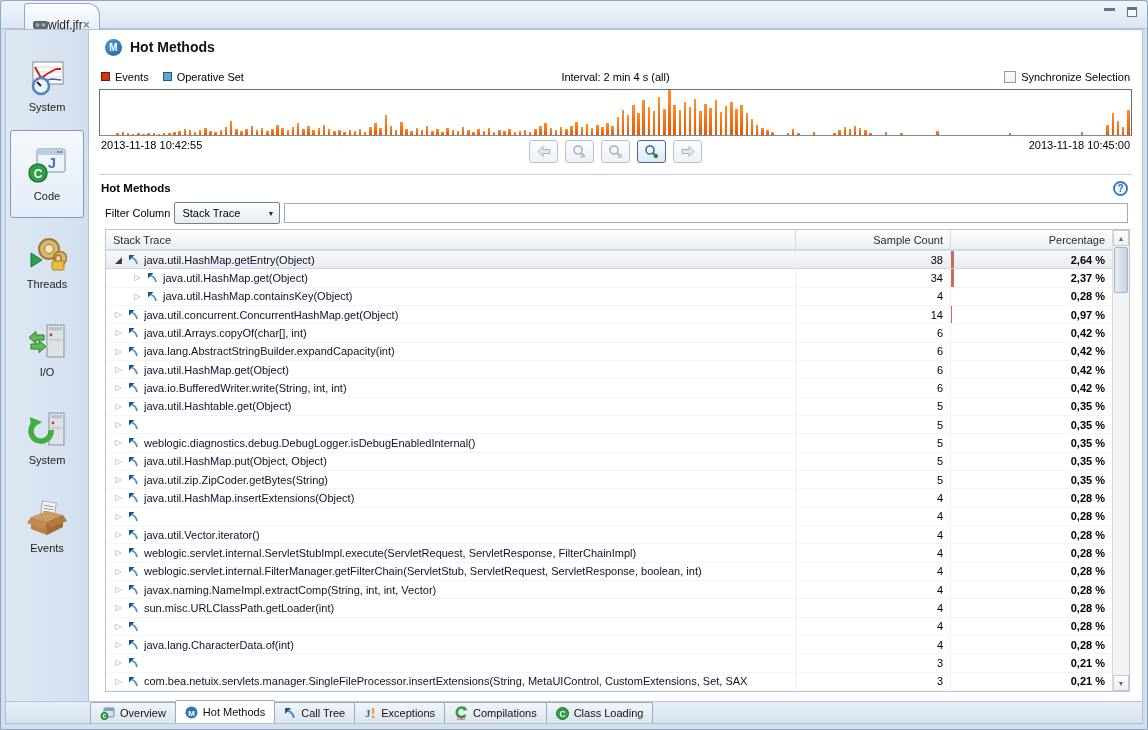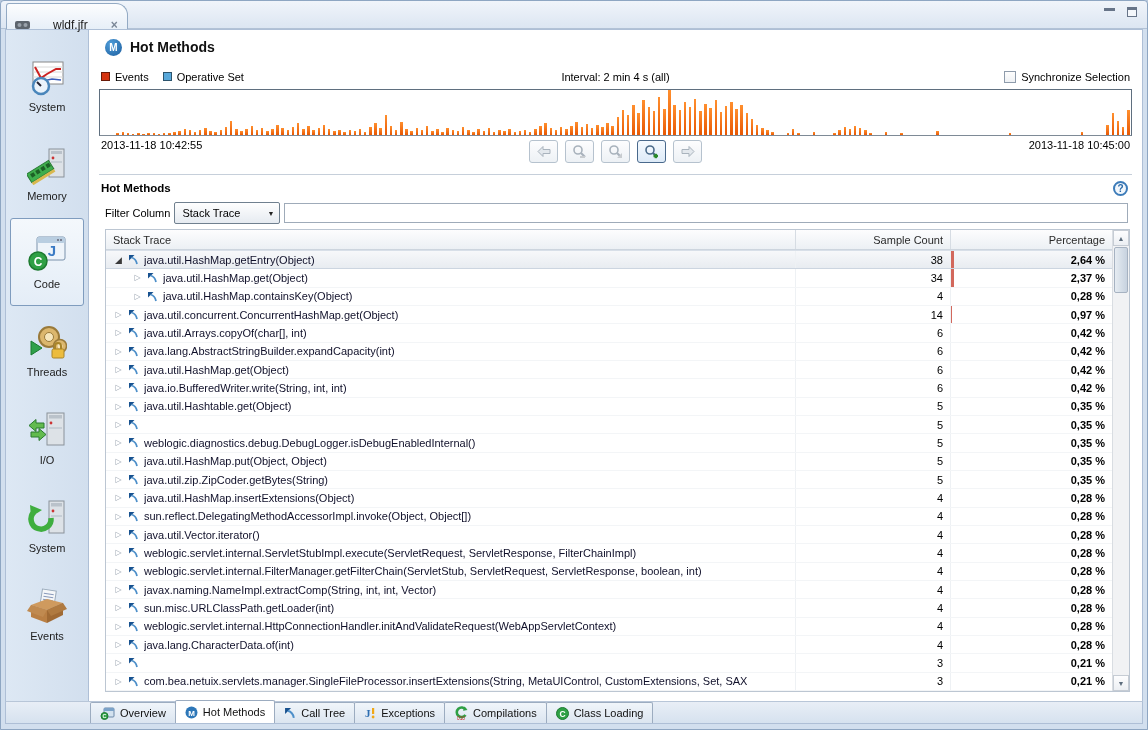--- a/index.html
+++ b/index.html
@@ -18,22 +18,22 @@
     position:relative;
   }
   
   .tabstrip {
     height:28px; flex:none; position:relative;
     background:linear-gradient(#f0f4fa,#dce6f2);
     border-bottom:1px solid #b2c2d6;
     border-radius:4px 4px 0 0;
   }
   .editor-tab {
-    position:absolute; left:5px; top:2px; height:26px;
-    display:flex; align-items:center; gap:23px;
+    position:absolute; left:23px; top:2px; height:26px;
+    display:flex; align-items:center; gap:0;
     padding:16px 9px 0 8px;
     background:linear-gradient(#fcfdfe,#e7eff8);
     border:1px solid #93aac4; border-bottom:none;
     border-radius:3px 12px 0 0;
     font-size:12px; color:#1a1a1a;
   }
   .close-icon { color:#7b8797; font-weight:bold; font-size:12px; cursor:default; }
   .winbtns { position:absolute; right:10px; top:6px; display:flex; gap:12px; align-items:flex-start; }
   .minimize-icon { width:11px; height:3px; background:#677488; margin-top:1px; }
   .maximize-icon { width:10px; height:10px; border:1px solid #677488; border-top-width:3px; background:#f4f7fb; }
@@ -199,39 +199,20 @@
               <line x1="5" y1="7" x2="35" y2="7" stroke="#d8d8d8"></line>
               <line x1="5" y1="12" x2="35" y2="12" stroke="#d8d8d8"></line>
               <line x1="5" y1="17" x2="35" y2="17" stroke="#d8d8d8"></line>
               <polyline points="7,7 13,18 19,14 28,9 33,9" stroke="#cc2222" stroke-width="2" fill="none"></polyline>
               <polyline points="7,20 15,21 24,19 33,20" stroke="#3a5dbb" stroke-width="1.5" fill="none"></polyline>
               <circle cx="13" cy="26" r="8" fill="#eaf3fb" stroke="#4a86bb" stroke-width="2.5"></circle>
               <line x1="13" y1="26" x2="9" y2="22" stroke="#223" stroke-width="2"></line>
             </svg>
           </span>
           <span class="side-label">System</span>
-        </div>
-        <div class="side-item">
-          <span class="icon">
-            <svg width="40" height="38">
-              <rect x="22" y="2" width="15" height="28" fill="#dde2e7" stroke="#8a929a"></rect>
-              <rect x="24" y="4" width="11" height="3" fill="#bac2ca"></rect>
-              <circle cx="26" cy="11" r="1.4" fill="#cc3333"></circle>
-              <rect x="24" y="14" width="11" height="2" fill="#c6ced6"></rect>
-              <g transform="rotate(-32 14 24)">
-                <rect x="0" y="19" width="26" height="10" fill="#3fae4d" stroke="#287a34"></rect>
-                <rect x="0" y="29" width="26" height="3" fill="#d9b84e"></rect>
-                <rect x="3" y="21" width="4" height="4" fill="#1c6026"></rect>
-                <rect x="9" y="21" width="4" height="4" fill="#1c6026"></rect>
-                <rect x="15" y="21" width="4" height="4" fill="#1c6026"></rect>
-                <rect x="21" y="21" width="4" height="4" fill="#1c6026"></rect>
-              </g>
-            </svg>
-          </span>
-          <span class="side-label">Memory</span>
         </div>
         <div class="side-item selected">
           <span class="icon">
             <svg width="40" height="38">
               <rect x="10" y="2" width="28" height="23" rx="2" fill="#eef4fa" stroke="#7a92ac"></rect>
               <rect x="10" y="2" width="28" height="6" rx="2" fill="#b9cee1"></rect>
               <circle cx="34" cy="5" r="1" fill="#667"></circle>
               <circle cx="31" cy="5" r="1" fill="#667"></circle>
               <text x="25" y="21" font-size="15" font-weight="bold" fill="#3a7ac4" text-anchor="middle" font-family="Liberation Sans,sans-serif">J</text>
               <circle cx="11" cy="26" r="9" fill="#2fa045" stroke="#1d7a30" stroke-width="1.5"></circle>
@@ -840,21 +821,20 @@
               <div class="trow">
                 <span class="cell-name">
                   <span class="indent" style="width: 2px;"></span>
                   <span class="expander">▷</span>
                   <span class="icon m-icon">
                     <svg width="11" height="11" viewBox="0 0 11 11">
                       <path d="M1 1 L6.5 1 L1 6.5 Z" fill="#17518f"></path>
                       <path d="M3.5 3.5 C7.5 4.5 8.5 7 9 10" stroke="#4d8fc9" stroke-width="1.8" fill="none"></path>
                     </svg>
                   </span>
-                  <span class="name-text">sun.reflect.DelegatingMethodAccessorImpl.invoke(Object, Object[])</span>
                 </span>
                 <span class="cell-samples">4</span>
                 <span class="cell-pct">
                   <span class="pct-text">0,28 %</span>
                 </span>
               </div>
               <div class="trow">
                 <span class="cell-name">
                   <span class="indent" style="width: 2px;"></span>
                   <span class="expander">▷</span>
@@ -942,21 +922,20 @@
               <div class="trow">
                 <span class="cell-name">
                   <span class="indent" style="width: 2px;"></span>
                   <span class="expander">▷</span>
                   <span class="icon m-icon">
                     <svg width="11" height="11" viewBox="0 0 11 11">
                       <path d="M1 1 L6.5 1 L1 6.5 Z" fill="#17518f"></path>
                       <path d="M3.5 3.5 C7.5 4.5 8.5 7 9 10" stroke="#4d8fc9" stroke-width="1.8" fill="none"></path>
                     </svg>
                   </span>
-                  <span class="name-text">weblogic.servlet.internal.HttpConnectionHandler.initAndValidateRequest(WebAppServletContext)</span>
                 </span>
                 <span class="cell-samples">4</span>
                 <span class="cell-pct">
                   <span class="pct-text">0,28 %</span>
                 </span>
               </div>
               <div class="trow">
                 <span class="cell-name">
                   <span class="indent" style="width: 2px;"></span>
                   <span class="expander">▷</span>

